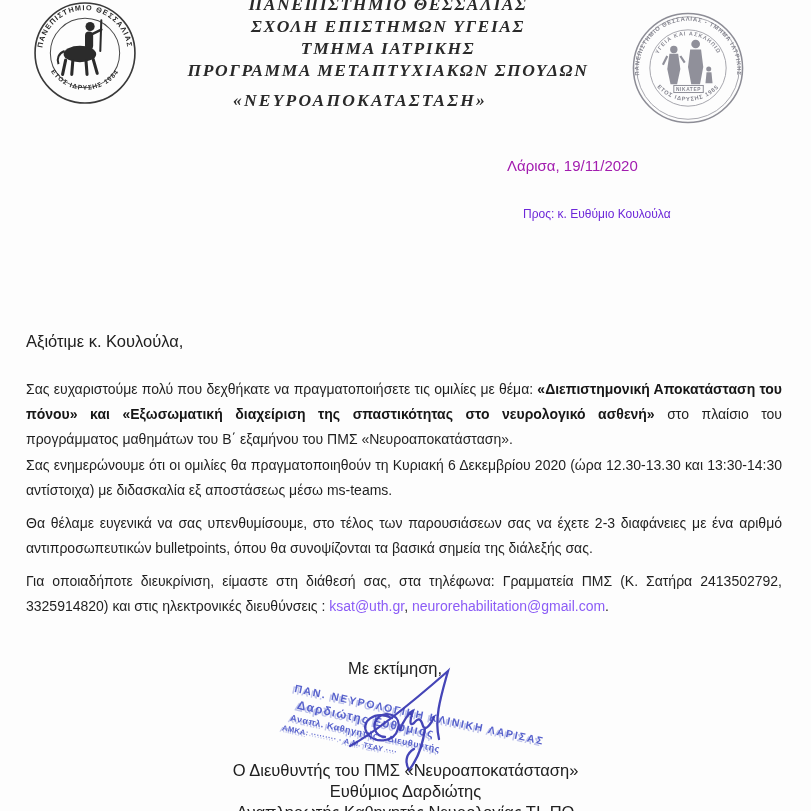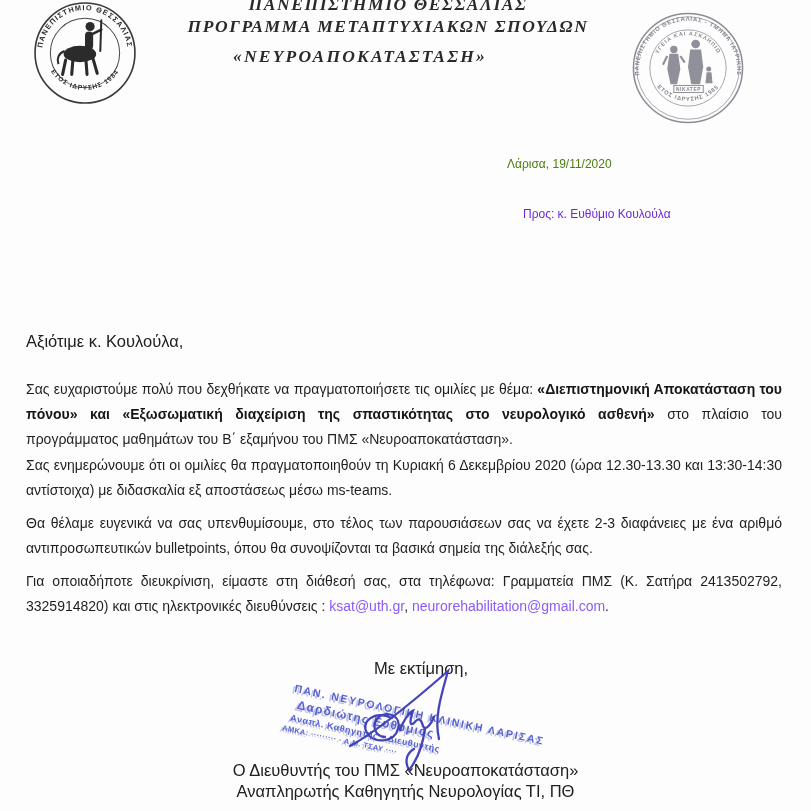--- a/index.html
+++ b/index.html
@@ -16,37 +16,37 @@
     font-weight:700;font-style:italic;color:#2a2a2a;
   }
   .h-line{font-size:17.5px;line-height:22px;letter-spacing:1.6px;white-space:nowrap;}
   .h-line5{margin-top:8px;position:relative;left:-28px;letter-spacing:2.2px;}
   
   .seal{position:absolute;}
   .seal-left{left:32px;top:0px;width:106px;height:106px;}
   .seal-right{left:628px;top:8px;width:120px;height:120px;}
   .seal text{font-family:"Liberation Sans",sans-serif;}
   
-  .date-line{position:absolute;left:507px;top:157px;font-size:12px;color:#4d7c0f;text-align:center;}
+  .date-line{position:absolute;left:507px;top:157px;font-size:15px;color:#a21caf;text-align:center;}
   .recipient-line{position:absolute;left:523px;top:207px;font-size:12px;color:#6d28d9;}
   
   .salutation{position:absolute;left:26px;top:332px;font-size:16.5px;color:#202020;}
   .para{
     position:absolute;left:26px;width:756px;margin:0;
     font-size:14px;line-height:25px;color:#1f1f1f;
     text-align:justify;
   }
   .p1{top:377px;}
   .p2{top:453px;}
   .p3{top:511px;}
   .p4{top:569px;}
   .para b{font-weight:700;color:#161616;}
   .email{color:#8b5cf6;cursor:pointer;}
   
-  .closing{position:absolute;left:348px;top:659px;font-size:16.5px;color:#202020;margin-left:26px;}
+  .closing{position:absolute;left:348px;top:659px;font-size:16.5px;color:#202020;}
   .stamp{
     position:absolute;left:296px;top:682px;width:240px;
     transform:rotate(12deg);transform-origin:0 0;
     color:#4a55c8;opacity:.92;
     font-family:"Liberation Sans",sans-serif;
     pointer-events:none;
   }
   .stamp div{white-space:nowrap;text-shadow:-2px 2px 0 rgba(74,86,200,.38);}
   .st1{font-size:10.5px;font-weight:700;letter-spacing:1.8px;}
   .st2{font-size:12px;font-weight:700;letter-spacing:1.2px;margin-top:3px;margin-left:6px;}
@@ -115,20 +115,22 @@
       <path d="M72,59 h4.5 l1,10 h-6.5 z"></path>
     </g>
     <g>
       <rect x="42" y="71" width="27" height="6.5" fill="none" stroke="#8d8d96" stroke-width=".9"></rect>
       <text x="55.5" y="76.2" font-size="4.4" font-weight="bold" fill="#84848e" text-anchor="middle" letter-spacing=".6">ΝΙΚΑΤΕΡ</text>
     </g>
   </svg>
 
   <div class="letterhead">
     <div class="h-line">ΠΑΝΕΠΙΣΤΗΜΙΟ ΘΕΣΣΑΛΙΑΣ</div>
+    <div class="h-line">ΣΧΟΛΗ ΕΠΙΣΤΗΜΩΝ ΥΓΕΙΑΣ</div>
+    <div class="h-line">ΤΜΗΜΑ ΙΑΤΡΙΚΗΣ</div>
     <div class="h-line">ΠΡΟΓΡΑΜΜΑ ΜΕΤΑΠΤΥΧΙΑΚΩΝ ΣΠΟΥΔΩΝ</div>
     <div class="h-line h-line5">«ΝΕΥΡΟΑΠΟΚΑΤΑΣΤΑΣΗ»</div>
   </div>
 
   <div class="date-line">Λάρισα,  19/11/2020</div>
   <div class="recipient-line">Προς: κ. Ευθύμιο Κουλούλα</div>
 
   <div class="salutation">Αξιότιμε κ. Κουλούλα,</div>
 
   <p class="para p1"><span>Σας ευχαριστούμε πολύ που δεχθήκατε να πραγματοποιήσετε τις ομιλίες με θέμα: </span><b>«Διεπιστημονική Αποκατάσταση του πόνου» και «Εξωσωματική  διαχείριση της σπαστικότητας στο νευρολογικό ασθενή»</b><span> στο πλαίσιο του προγράμματος μαθημάτων του Β΄ εξαμήνου του ΠΜΣ «Νευροαποκατάσταση».</span></p>
@@ -152,16 +154,17 @@
     <g fill="none" stroke="#3c3cb4" stroke-width="2.3" stroke-linecap="round" opacity=".95">
       <path d="M22,80 C52,64 96,26 120,5 C113,30 106,52 111,73"></path>
       <path d="M64,52 C46,44 32,56 39,67 C46,78 66,77 70,63 C74,50 59,44 51,51 C43,58 46,70 57,71"></path>
       <path d="M72,64 C76,53 80,48 85,45 C82,54 81,61 86,57 C91,51 93,53 95,60 C97,65 102,60 106,51"></path>
       <path d="M97,62 C95,78 90,93 81,104 C76,95 79,87 86,83"></path>
     </g>
   </svg>
 
   <div class="sig-block">
     <div>Ο Διευθυντής του ΠΜΣ «Νευροαποκατάσταση»</div>
+    <div>Ευθύμιος Δαρδιώτης</div>
     <div>Αναπληρωτής Καθηγητής Νευρολογίας ΤΙ, ΠΘ</div>
   </div>
 
 </div>
 
 </body></html>

